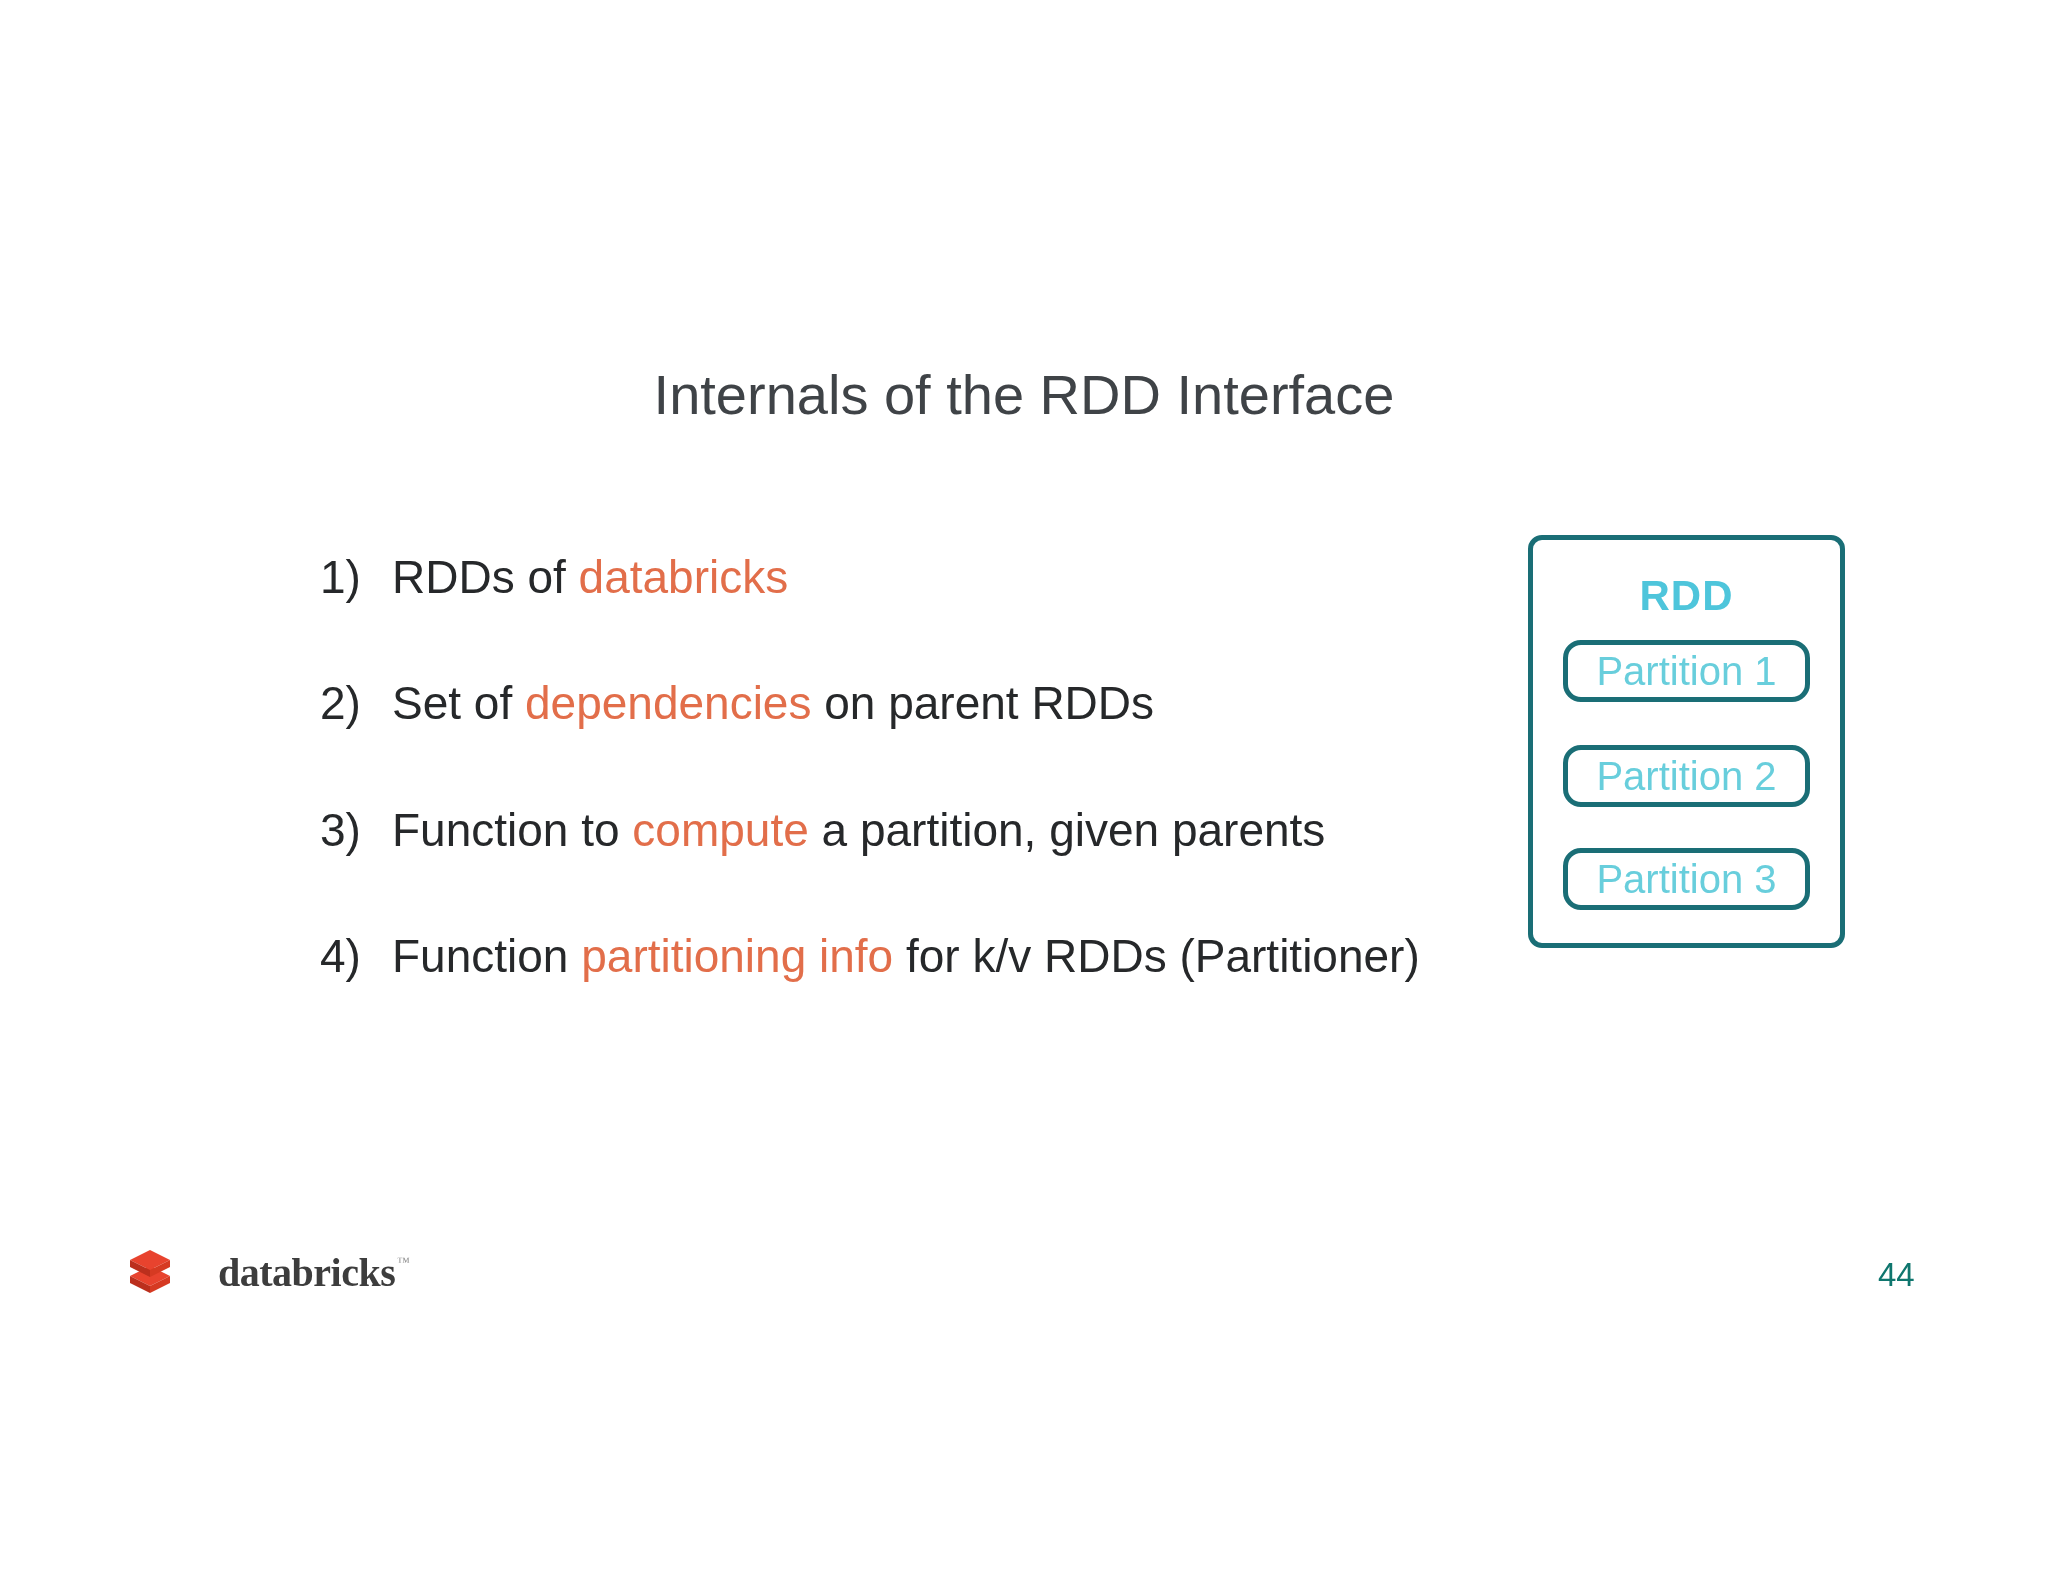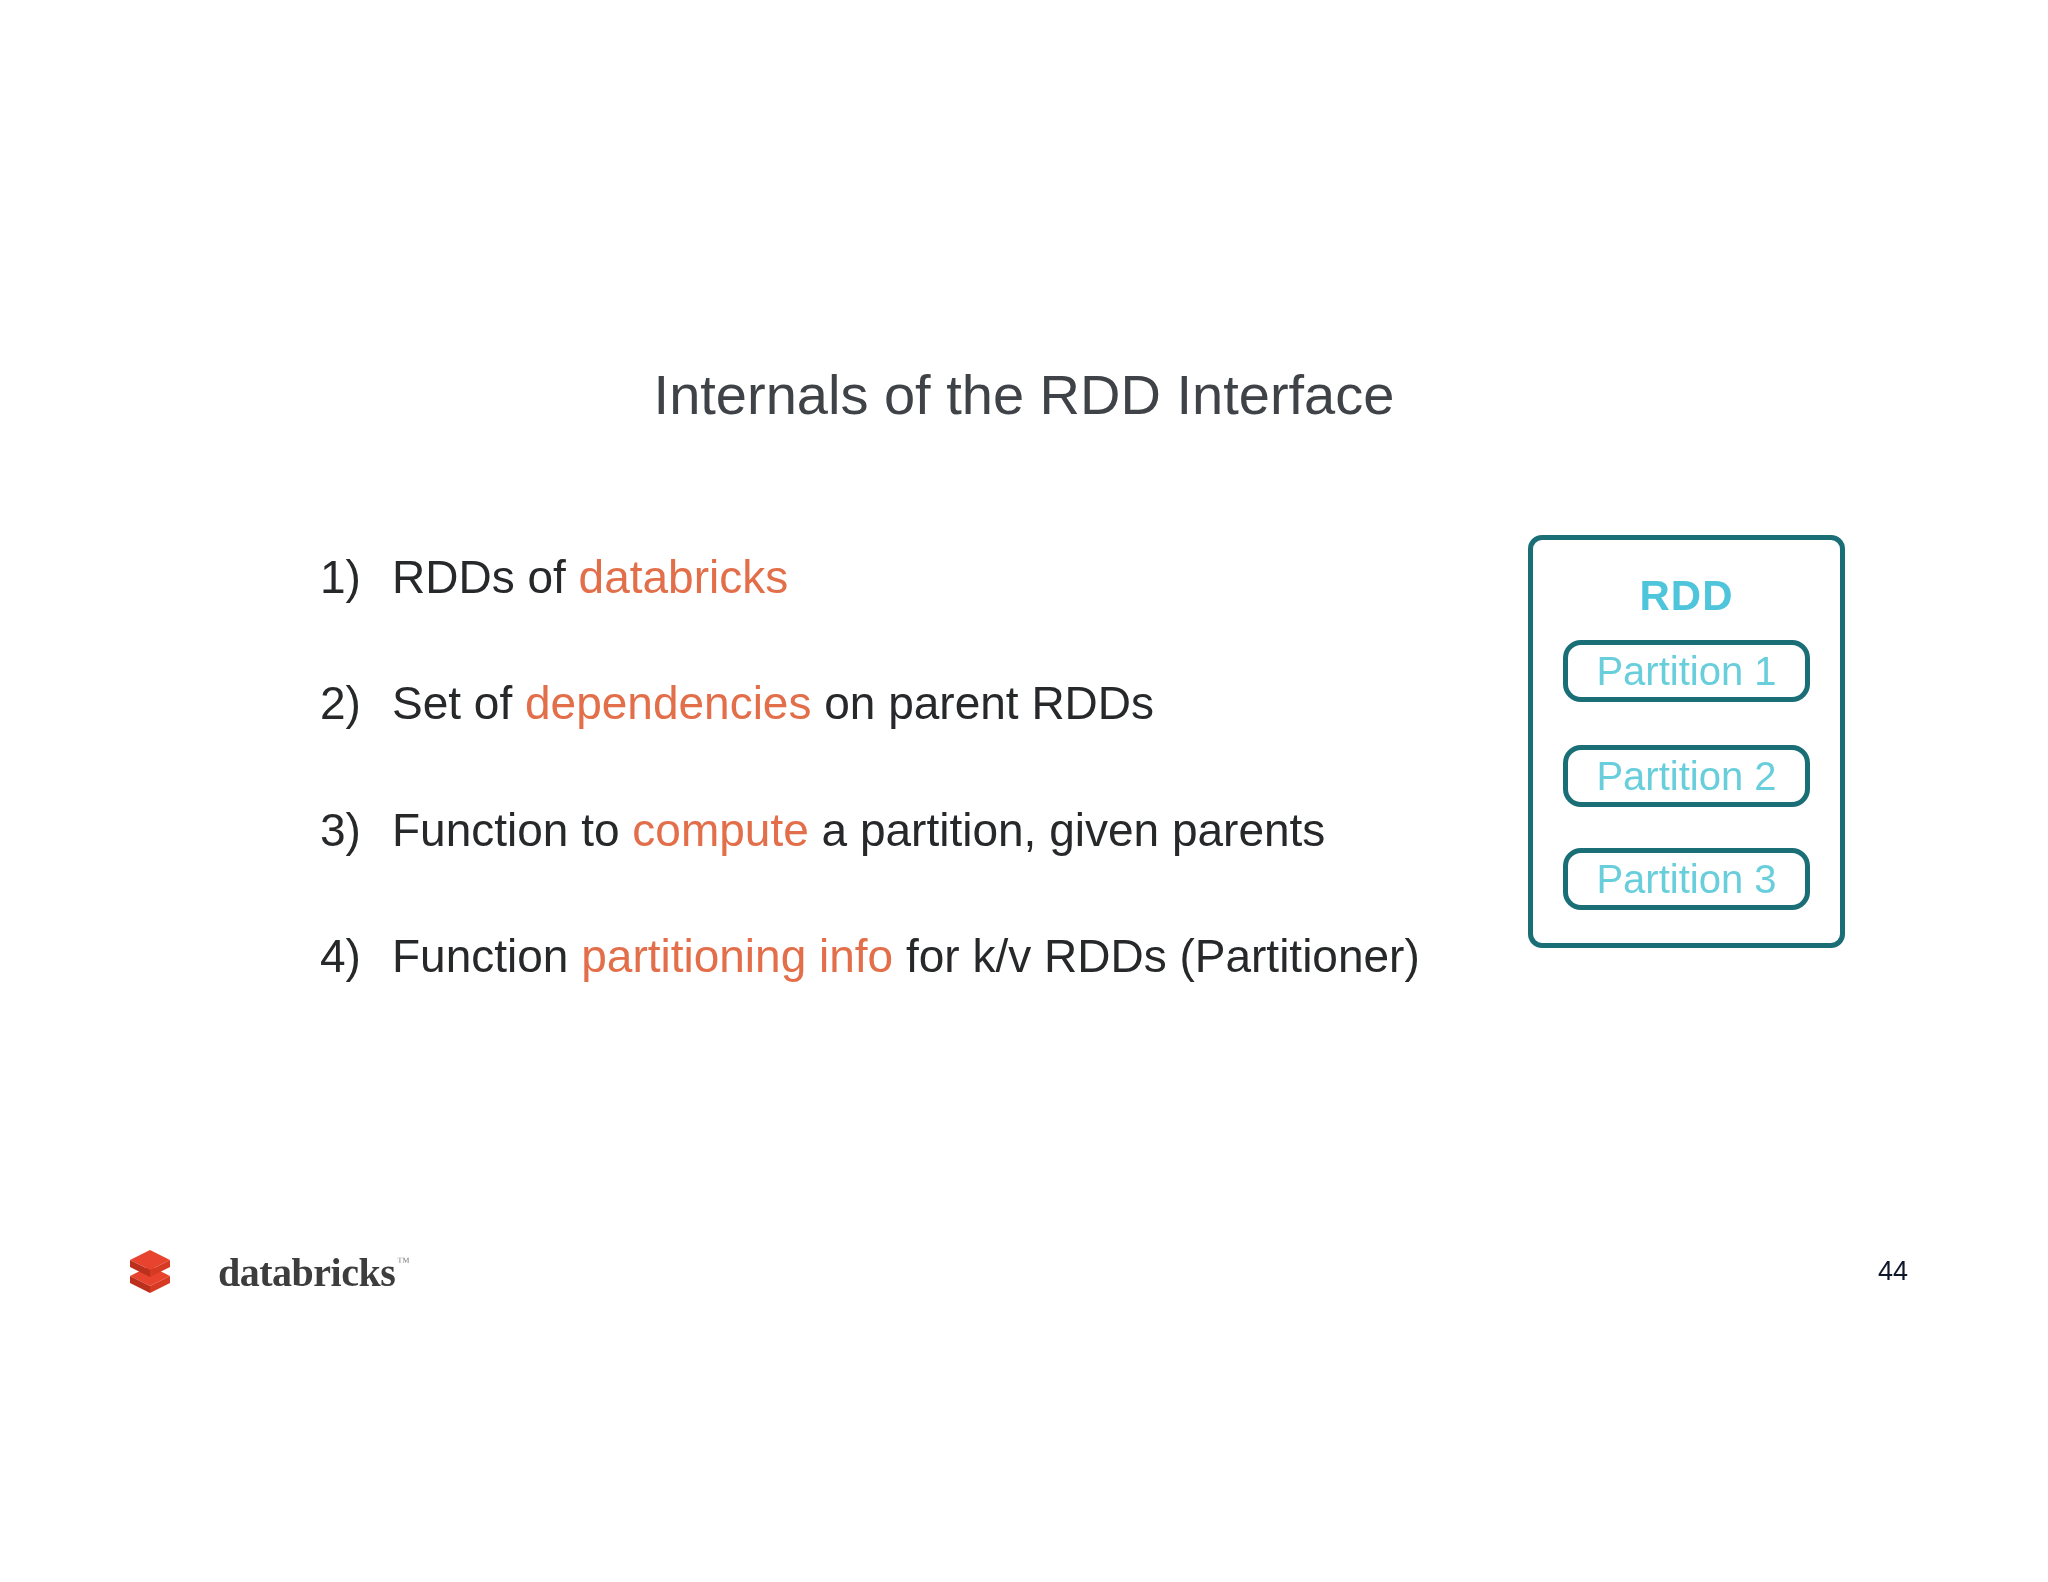--- a/index.html
+++ b/index.html
@@ -64,21 +64,21 @@
     font-size:40px;font-weight:600;color:#3d3d3d;
     letter-spacing:-0.5px;line-height:50px;margin-left:40px;
   }
   .brand-tm{
     font-family:"Liberation Serif", serif;
     font-size:13px;color:#8a8a8a;
     align-self:flex-start;margin-top:6px;margin-left:2px;
   }
   .page-number{
     position:absolute;left:1878px;top:1256px;
-    font-size:27px;color:#0f172a;font-weight:300;
+    font-size:33px;color:#0f766e;font-weight:300;
   }
 </style>
 </head>
 <body>
 
 <div class="slide">
 
   <div class="title">Internals of the RDD Interface</div>
 
   <div class="list-item item-1">

